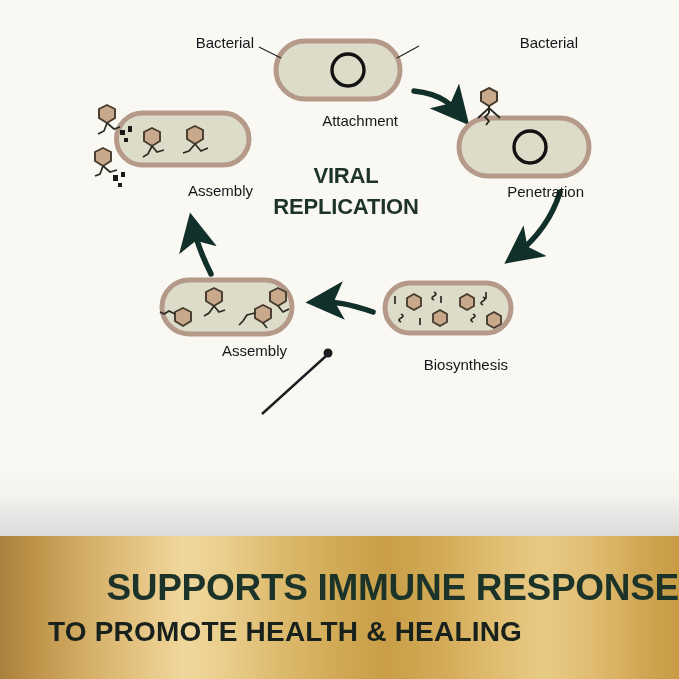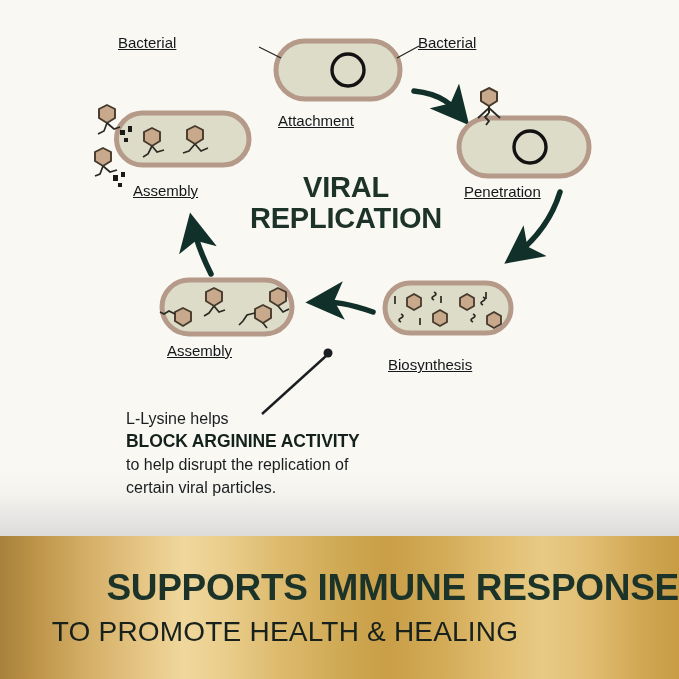--- a/index.html
+++ b/index.html
@@ -66,50 +66,50 @@
     line-height: 1;
     white-space: nowrap;
   }
   .banner-sub {
     position: absolute;
     left: 0;
     top: 618px;
     width: 570px;
     text-align: center;
     font-size: 28px;
-    font-weight: normal;
+    font-weight: bold;
     letter-spacing: 0.2px;
     color: #18211C;
     line-height: 1;
     white-space: nowrap;
   }
   
   .diagram {
     position: absolute;
     left: 0; top: 0;
     width: 679px;
     height: 530px;
   }
   
   .lbl {
     position: absolute;
     color: #14181A;
     font-size: 15px;
     line-height: 17px;
     white-space: nowrap;
   }
-  .lbl.ctr { text-align: left; text-decoration: underline; }
+  .lbl.ctr { text-align: right; }
   .title {
     position: absolute;
     left: 236px;
-    top: 172px;
+    top: 160px;
     width: 220px;
     text-align: center;
     color: #1D3329;
-    font-size: 29px;
+    font-size: 22px;
     font-weight: bold;
     line-height: 31px;
     letter-spacing: -0.2px;
   }
   .callout {
     position: absolute;
     left: 126px;
     top: 407px;
     width: 400px;
     color: #1A1E20;
@@ -275,24 +275,18 @@
 
   <div class="lbl ctr" style="left:167px; top:342px; width:120px;">Assembly</div>
 
   <div class="lbl ctr" style="left:133px; top:182px; width:120px;">Assembly</div>
 
   <div class="title">
     <div>VIRAL</div>
     <div>REPLICATION</div>
   </div>
 
-  <div class="callout">
-    <div>L-Lysine helps</div>
-    <div class="strong">BLOCK ARGININE ACTIVITY</div>
-    <div>to help disrupt the replication of</div>
-    <div>certain viral particles.</div>
-  </div>
 
   <div class="gold-banner"></div>
   <div class="banner-main">SUPPORTS IMMUNE RESPONSE</div>
   <div class="banner-sub">TO PROMOTE HEALTH &amp; HEALING</div>
 
 </div>
 
 </body></html>

